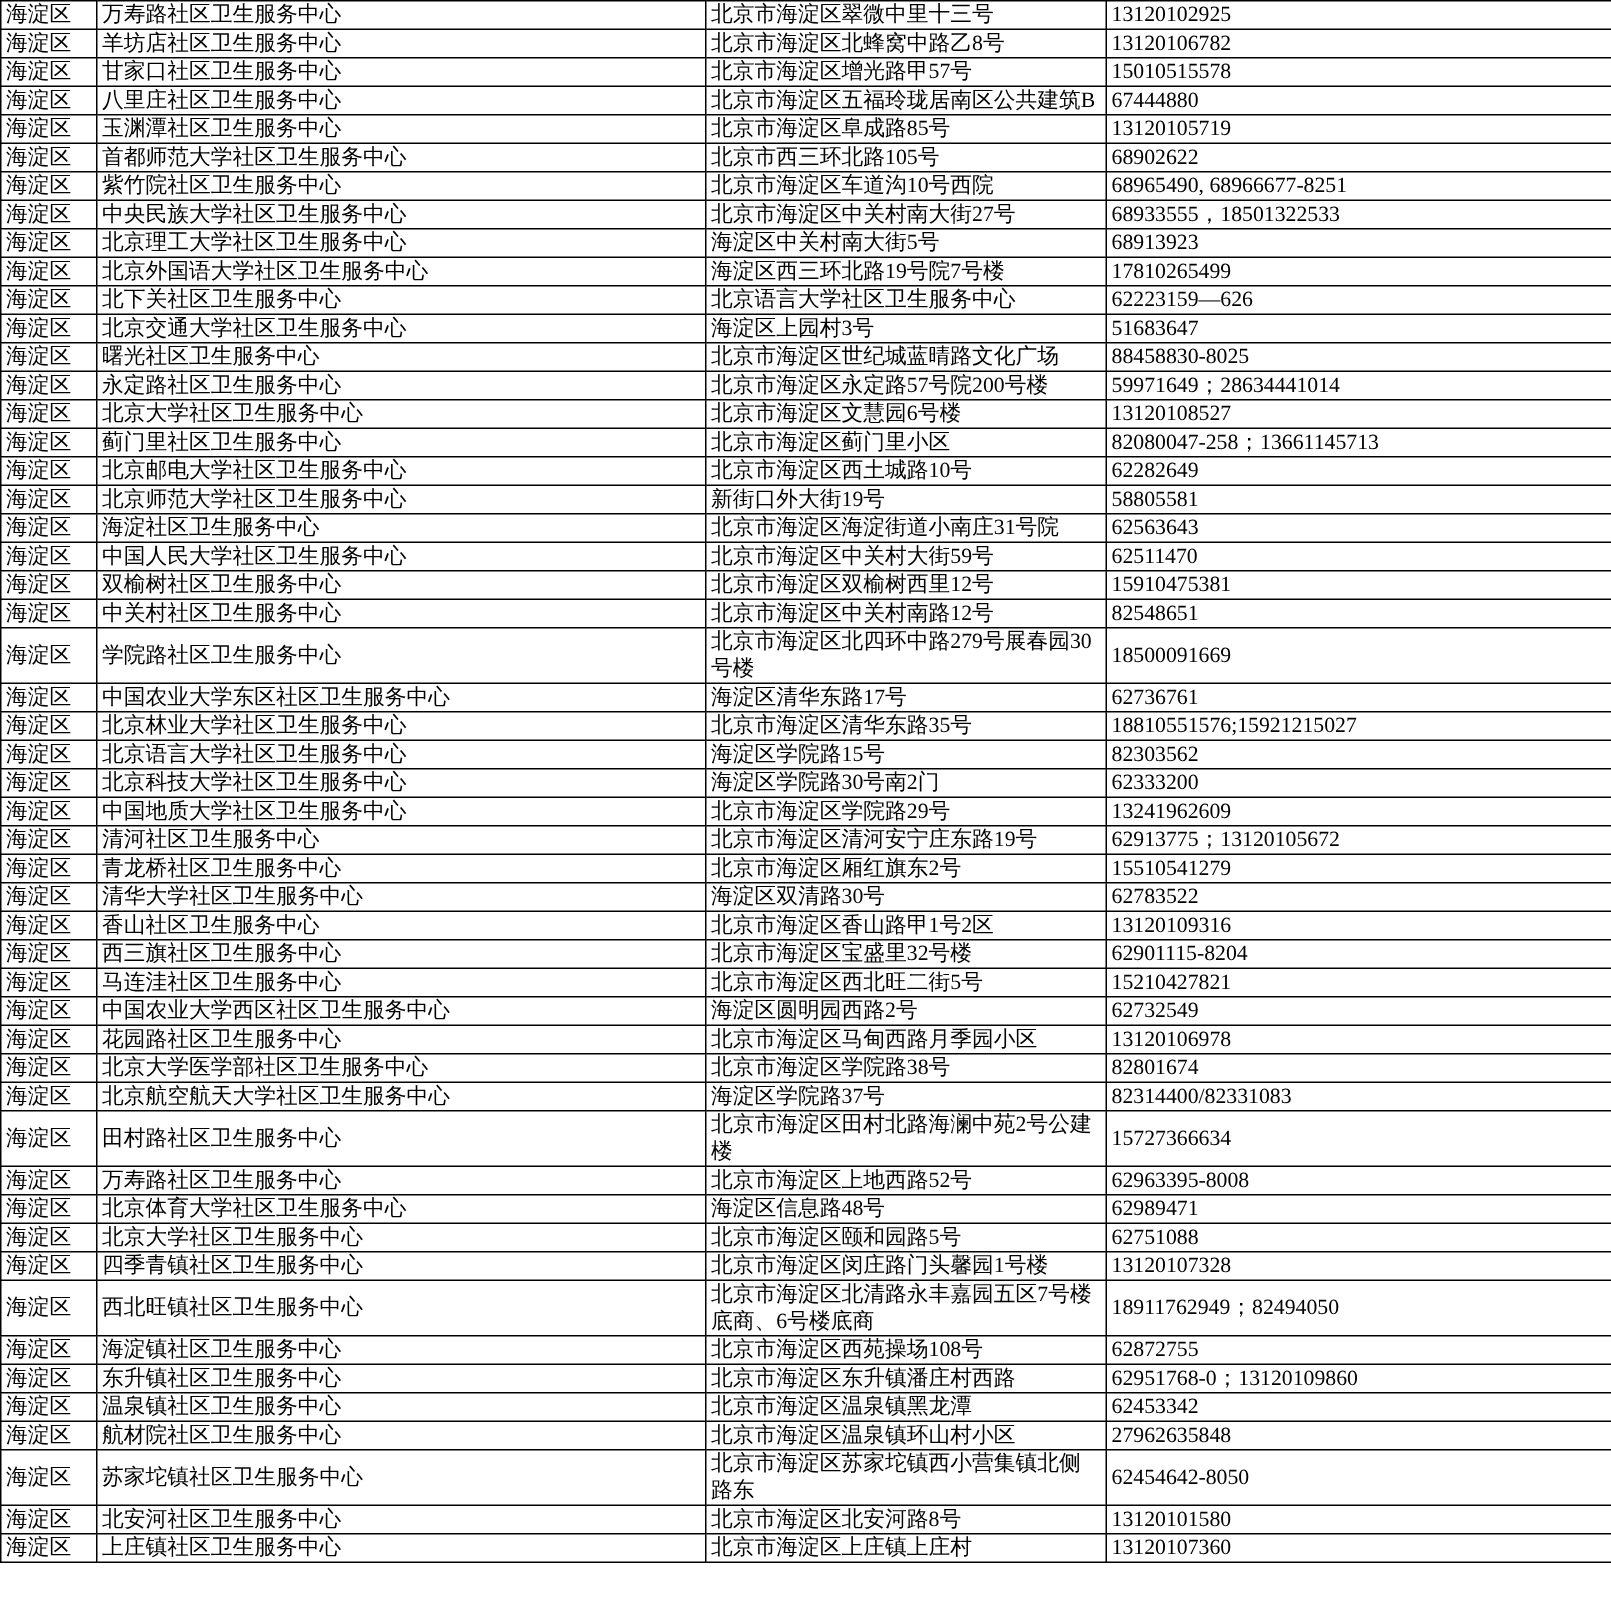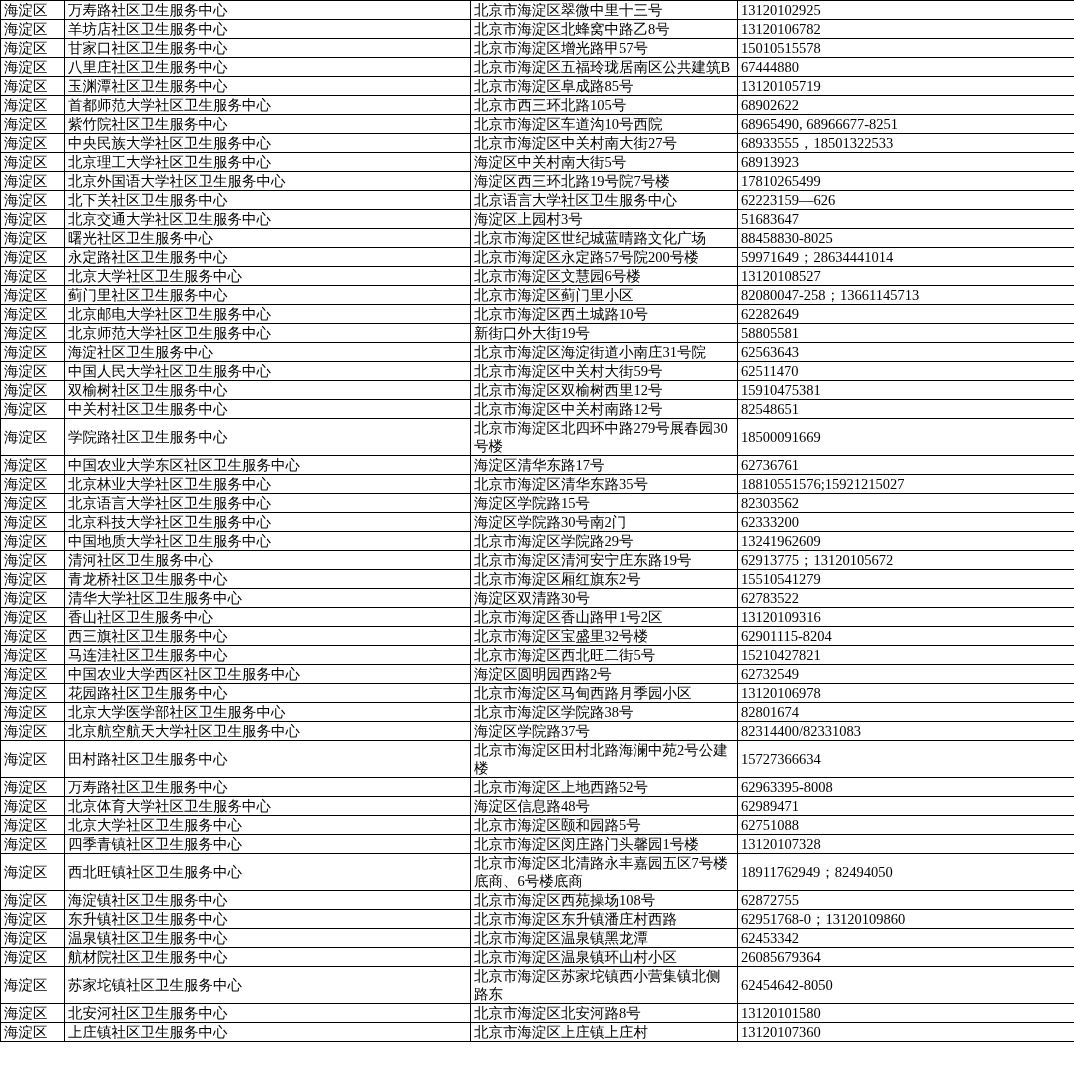--- a/index.html
+++ b/index.html
@@ -369,21 +369,21 @@
     <td>海淀区</td>
     <td>温泉镇社区卫生服务中心</td>
     <td>北京市海淀区温泉镇黑龙潭</td>
     <td>62453342</td>
   </tr>
 
   <tr>
     <td>海淀区</td>
     <td>航材院社区卫生服务中心</td>
     <td>北京市海淀区温泉镇环山村小区</td>
-    <td>26085679364</td>
+    <td>27962635848</td>
   </tr>
 
   <tr>
     <td>海淀区</td>
     <td>苏家坨镇社区卫生服务中心</td>
     <td>北京市海淀区苏家坨镇西小营集镇北侧路东</td>
     <td>62454642-8050</td>
   </tr>
 
   <tr>

